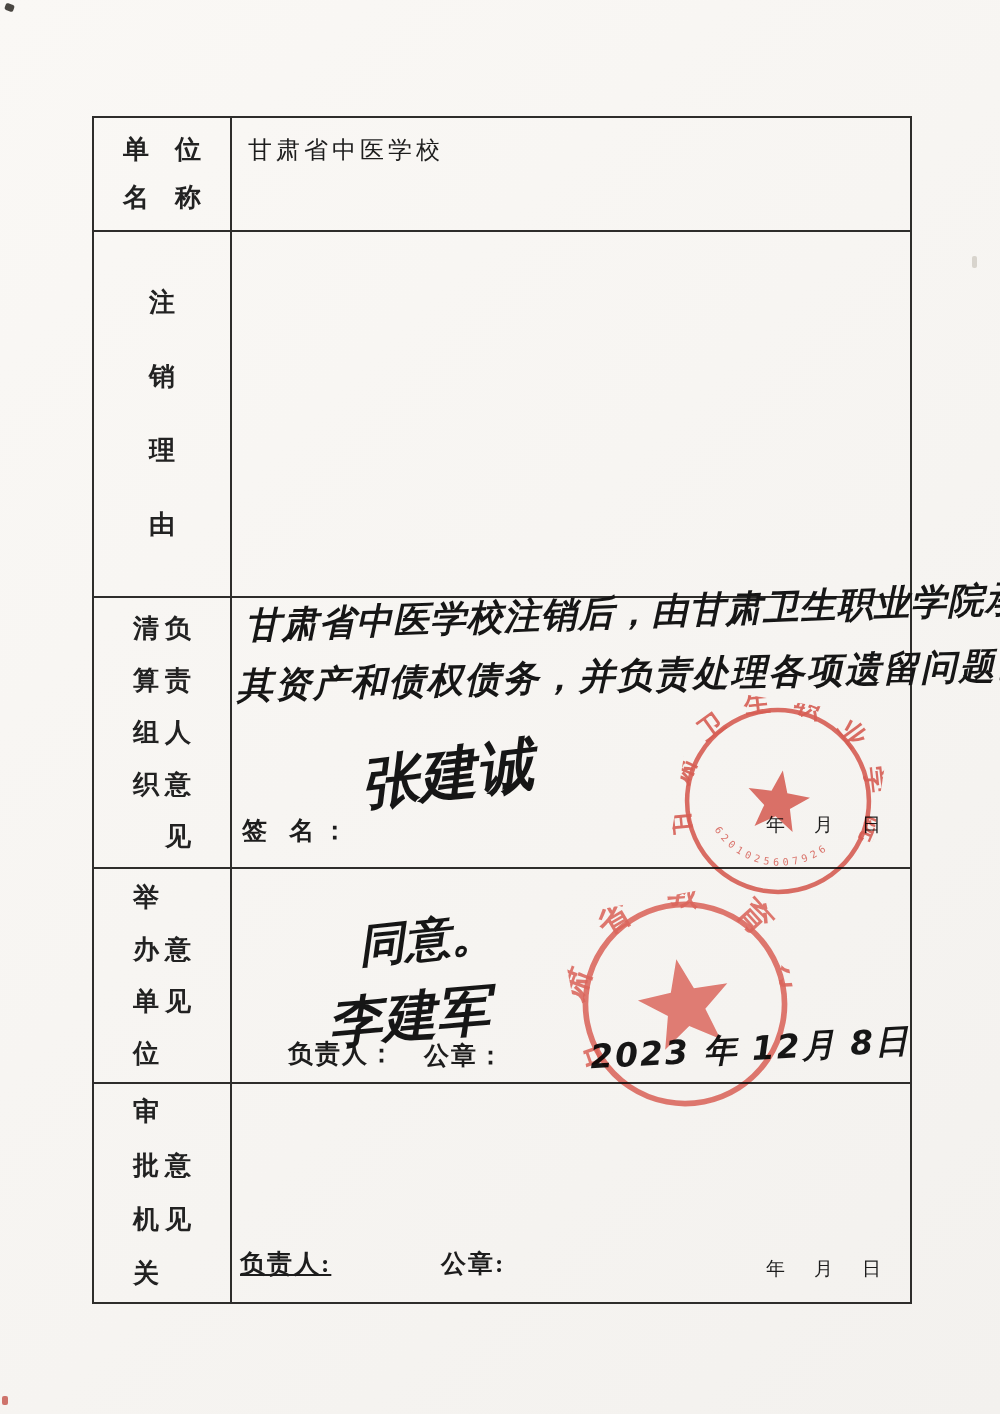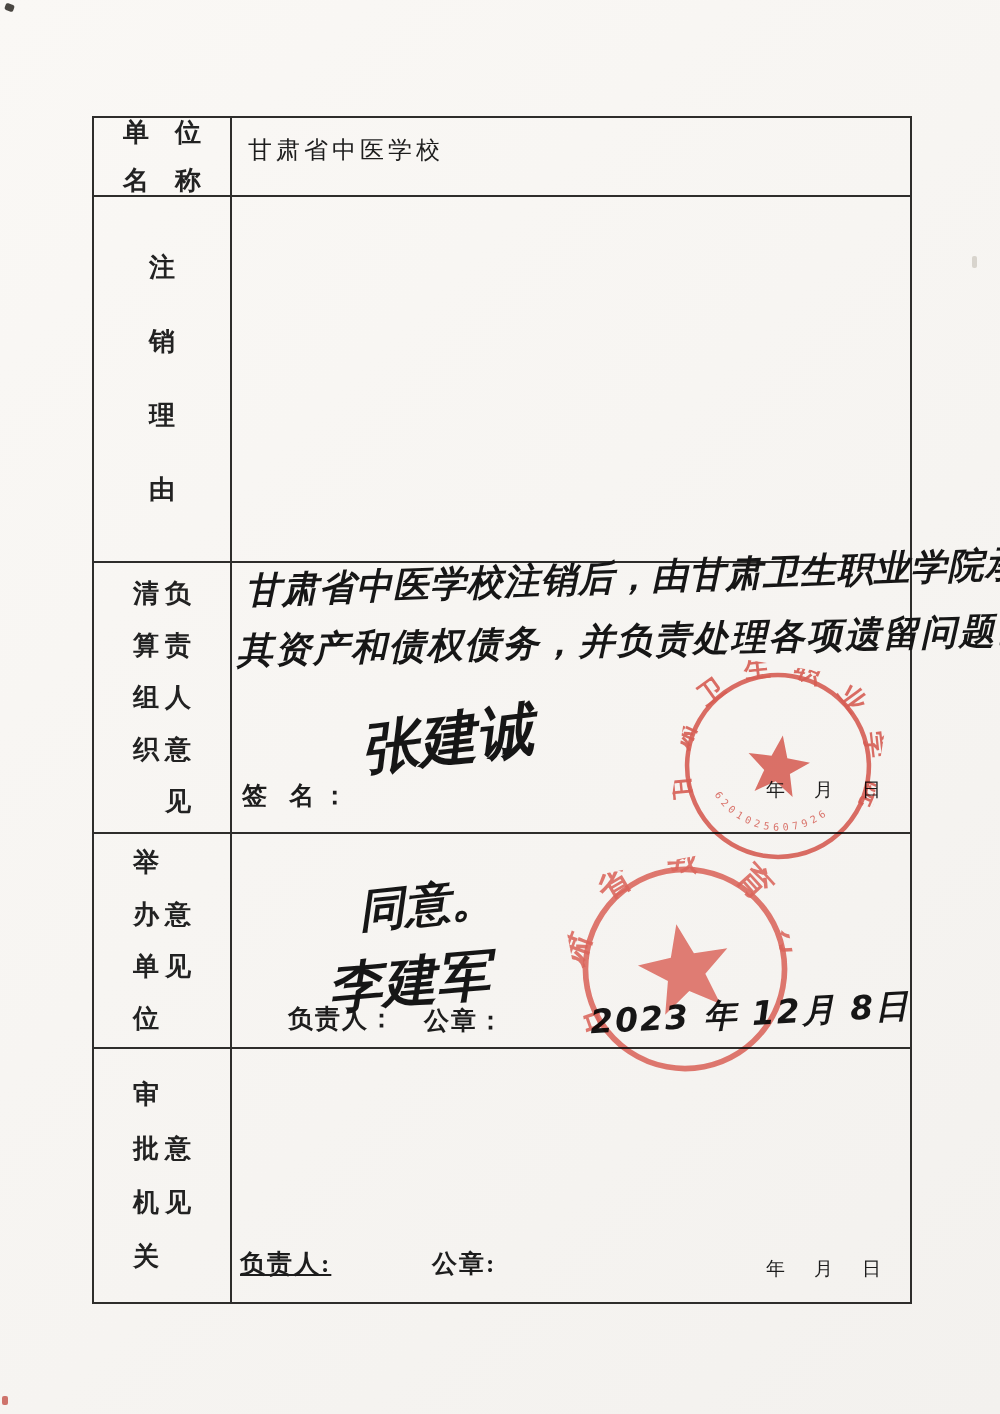--- a/index.html
+++ b/index.html
@@ -23,21 +23,21 @@
 
   .form-table {
     position: absolute; left: 92px; top: 116px;
     width: 820px; height: 1188px;
     border: 2px solid #2e2d2b;
     display: flex; flex-direction: column;
     background: transparent;
   }
   .row { display: flex; border-bottom: 2px solid #2e2d2b; }
   .row:last-child { border-bottom: none; flex: 1; }
-  .r1 { height: 79px; }
+  .r1 { height: 114px; }
   .r2 { height: 366px; }
   .r3 { height: 271px; }
   .r4 { height: 215px; }
 
   .cell-label {
     width: 138px; border-right: 2px solid #2e2d2b;
     display: flex; align-items: center; justify-content: center;
     font-size: 26px; font-weight: 600; color: #222;
     flex-shrink: 0;
   }
@@ -81,21 +81,21 @@
   .approval-text { left: 126px; top: 40px; font-size: 46px; transform: rotate(-6deg); }
   .head-label {
     position: absolute; font-size: 25px; font-weight: 700; letter-spacing: 2px;
   }
   .r4-head-label { left: 8px; top: 168px; margin-left: 48px; }
   .r4-seal-label { left: 192px; top: 170px; }
   .head-signature { left: 96px; top: 112px; font-size: 54px; transform: rotate(-5deg); }
   .r4-date { left: 358px; top: 158px; font-size: 33px; transform: rotate(-3deg); letter-spacing: 2px; }
 
   .r5-head-label { left: 8px; bottom: 22px; text-decoration: underline; }
-  .r5-seal-label { left: 200px; bottom: 22px; text-align: right; }
+  .r5-seal-label { left: 209px; bottom: 22px; text-align: right; }
 
   .seal { position: absolute; mix-blend-mode: multiply; pointer-events: none; }
   .seal-health { left: 446px; top: 103px; width: 200px; height: 200px; transform: rotate(9deg); opacity: .92; }
   .seal-edu { left: 344px; top: 26px; width: 218px; height: 218px; transform: rotate(-11deg); opacity: .9; }
 </style>
 </head>
 <body>
 
 <div class="page">
   <div class="speck s1"></div>

